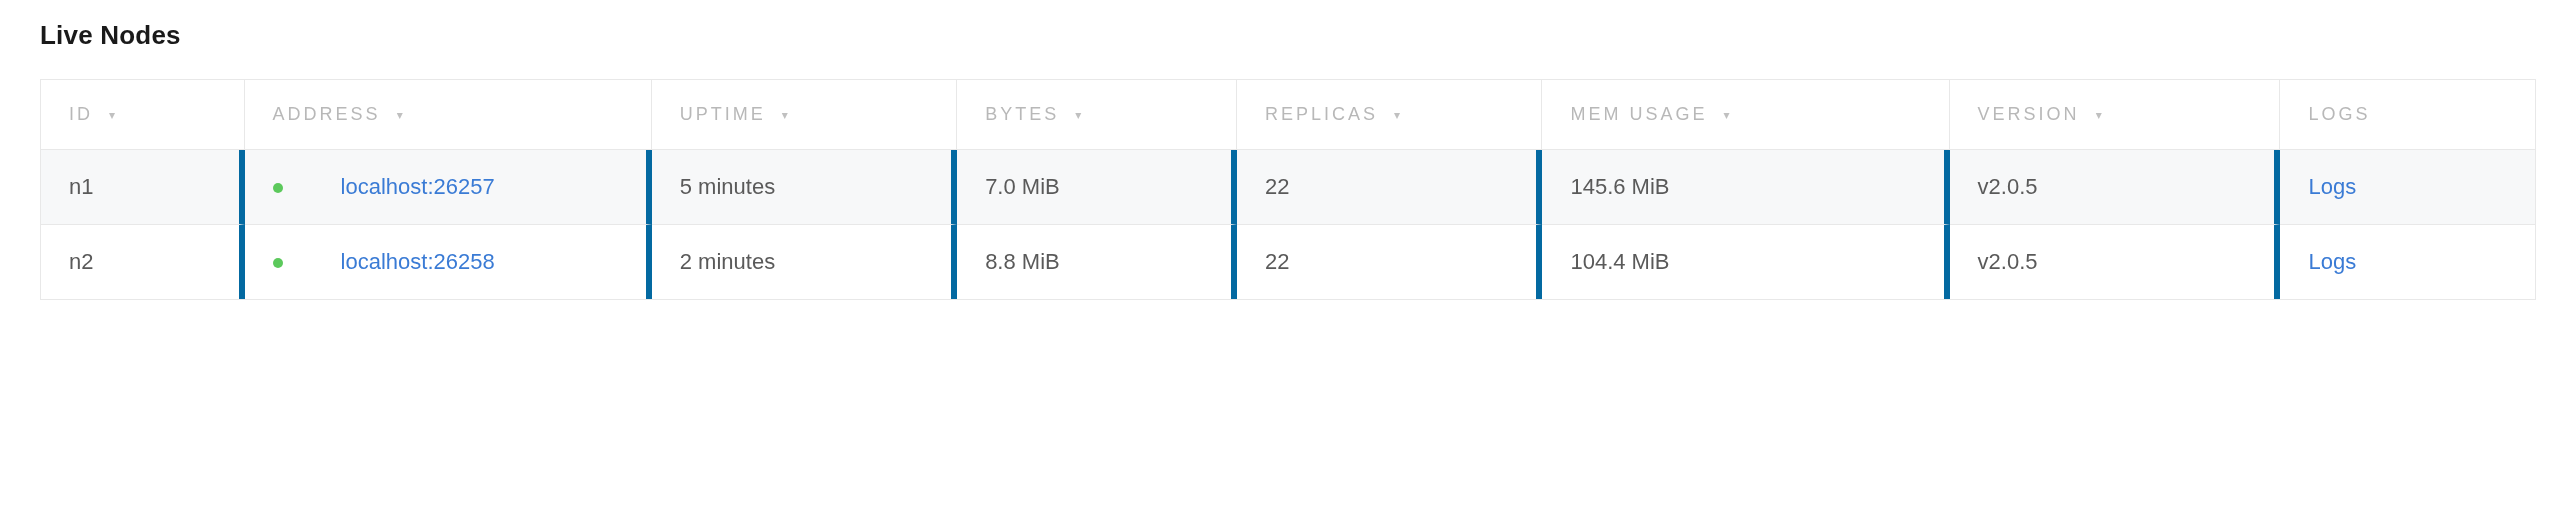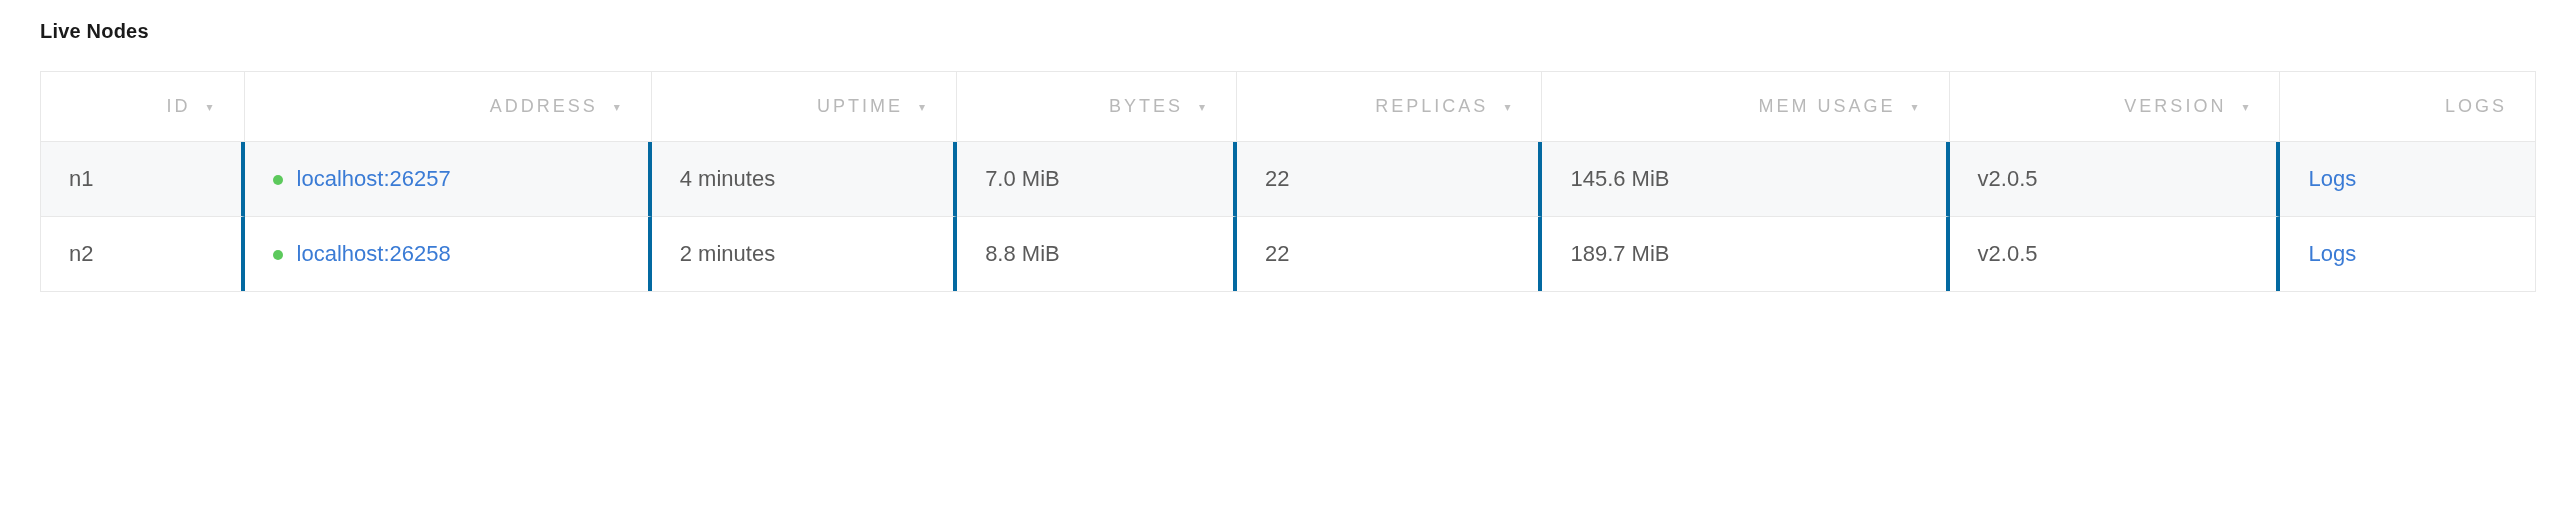--- a/index.html
+++ b/index.html
@@ -6,34 +6,34 @@
       margin: 0;
       padding: 0;
       box-sizing: border-box;
     }
     body {
       font-family: -apple-system, BlinkMacSystemFont, "Segoe UI", Helvetica, Arial, sans-serif;
       background: #ffffff;
       padding: 20px 40px;
     }
     .page-title {
-      font-size: 20px;
+      font-size: 26px;
       font-weight: 600;
       color: #1a1a1a;
       margin-bottom: 28px;
       letter-spacing: 0.2px;
     }
     .nodes-table {
       width: 100%;
       border-collapse: separate;
       border-spacing: 0;
       border: 1px solid #e8e8e8;
     }
     .nodes-table thead th {
-      text-align: right;
+      text-align: left;
       padding: 24px 28px;
       font-size: 18px;
       font-weight: 500;
       letter-spacing: 3px;
       color: #b8b8b8;
       border-bottom: 1px solid #e8e8e8;
       border-right: 1px solid #e8e8e8;
       background: #ffffff;
       text-transform: uppercase;
       white-space: nowrap;
@@ -45,21 +45,21 @@
       display: inline-block;
       margin-left: 8px;
       font-size: 12px;
       color: #c0c0c0;
       vertical-align: middle;
     }
     .nodes-table tbody td {
       padding: 24px 28px;
       font-size: 22px;
       color: #5a5a5a;
-      border-right: 4px solid #0369a1;
+      border-right: 6px solid #0369a1;
       border-bottom: 1px solid #e8e8e8;
     }
     .nodes-table tbody td:last-child {
       border-right: none;
     }
     .nodes-table tbody tr:last-child td {
       border-bottom: none;
     }
     .nodes-table tbody tr:nth-child(odd) {
       background: #f7f8f9;
@@ -73,20 +73,21 @@
       height: 10px;
       border-radius: 50%;
       background: #5cc95c;
       margin-right: 14px;
       vertical-align: middle;
     }
     .address-link {
       color: #3a7bd5;
       text-decoration: none;
       cursor: pointer;
+      margin-left: 44px;
     }
     .logs-link {
       color: #3a7bd5;
       text-decoration: none;
       cursor: pointer;
     }
     .col-id { width: 8%; }
     .col-address { width: 16%; }
     .col-uptime { width: 12%; }
     .col-bytes { width: 11%; }
@@ -136,39 +137,39 @@
       </th>
     </tr>
   </thead>
   <tbody id="nodes-tbody">
 
   <tr>
     <td>n1</td>
     <td>
       <span class="status-dot"></span><a class="address-link">localhost:26257</a>
     </td>
-    <td>4 minutes</td>
+    <td>5 minutes</td>
     <td>7.0 MiB</td>
     <td>22</td>
     <td>145.6 MiB</td>
     <td>v2.0.5</td>
     <td>
       <a class="logs-link">Logs</a>
     </td>
   </tr>
 
   <tr>
     <td>n2</td>
     <td>
       <span class="status-dot"></span><a class="address-link">localhost:26258</a>
     </td>
     <td>2 minutes</td>
     <td>8.8 MiB</td>
     <td>22</td>
-    <td>189.7 MiB</td>
+    <td>104.4 MiB</td>
     <td>v2.0.5</td>
     <td>
       <a class="logs-link">Logs</a>
     </td>
   </tr>
 
 </tbody>
 </table>
 
 

